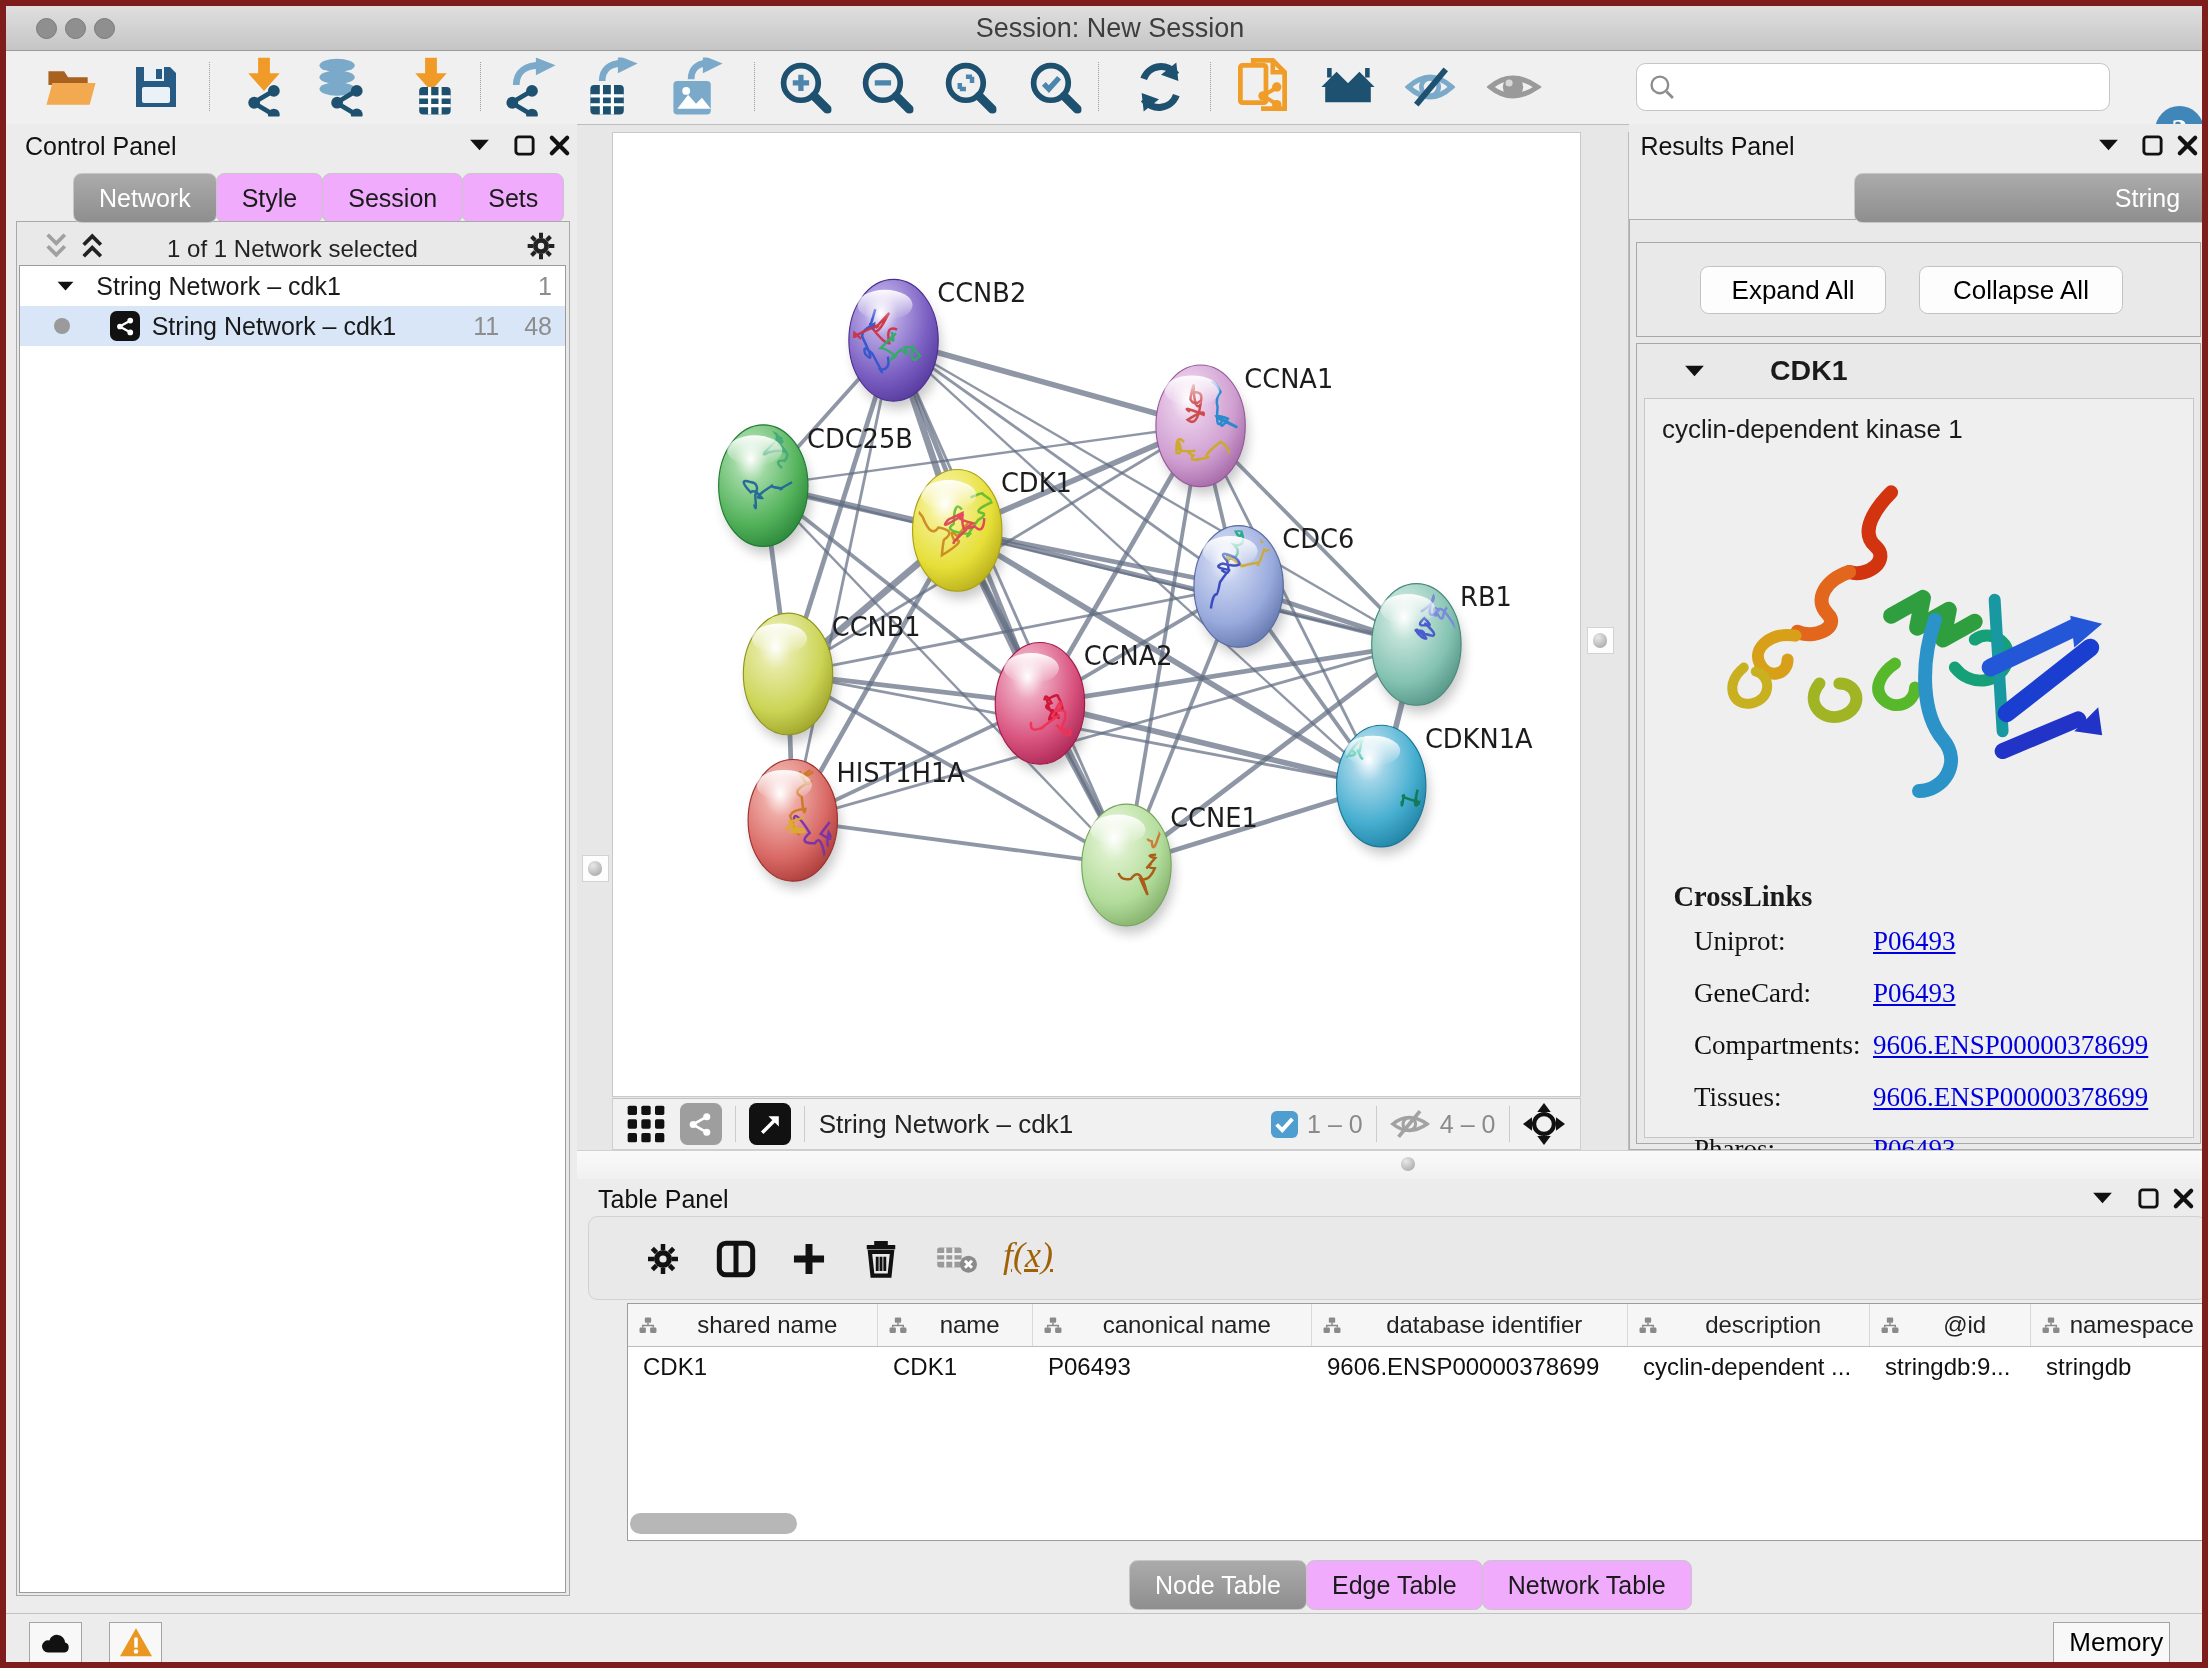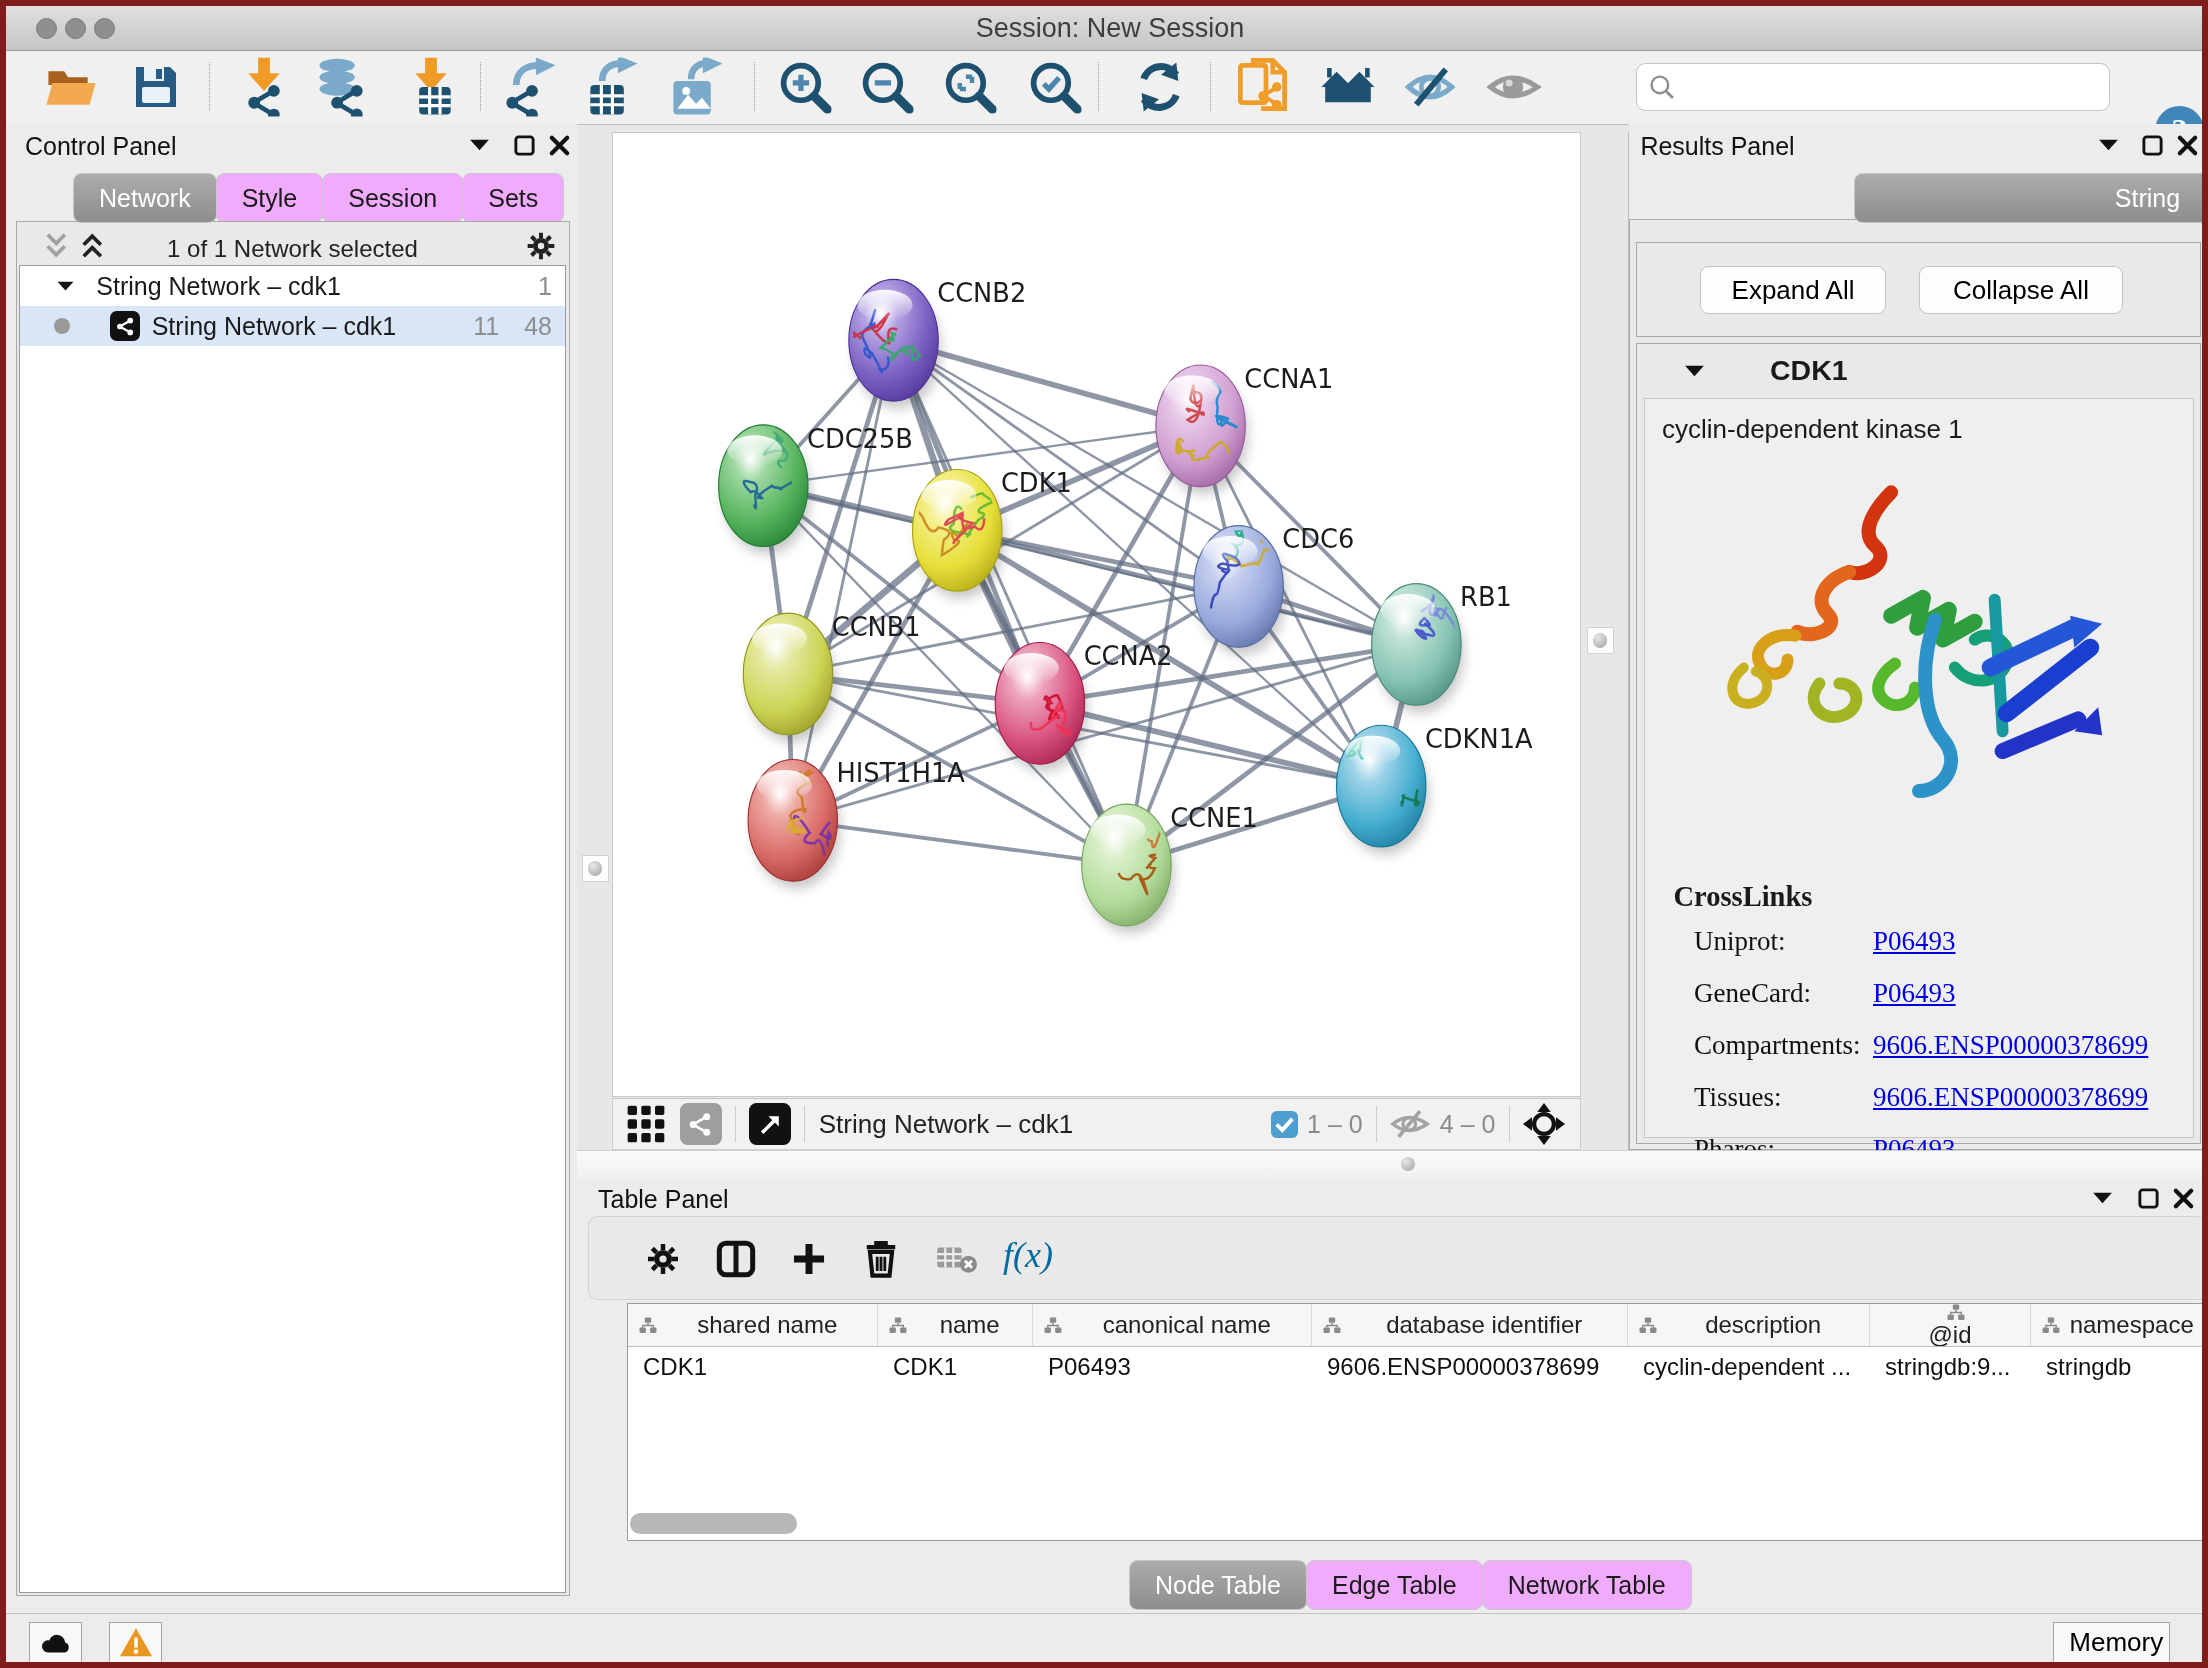--- a/index.html
+++ b/index.html
@@ -801,21 +801,21 @@
     <button class="tpbtn" style="left:368px">
       <svg width="44" height="32" viewBox="0 0 28 21">
         <rect x="1" y="3" width="16" height="13" rx="1.5" fill="#9a9a9a"></rect>
         <g stroke="#f0f0f0" stroke-width="1.4">
             <path d="M1 7.3h16M1 11.6h16M6.3 3v13M11.6 3v13" fill="none"></path>
           </g>
         <circle cx="21.5" cy="14" r="5.6" fill="#8b8b8b"></circle>
           <path d="M19.2 11.7l4.6 4.6M23.8 11.7l-4.6 4.6" stroke="#fff" stroke-width="1.9"></path>
         </svg></button>
     <button class="tpbtn" style="left:439px">
-      <span class="serif" style="font-style:italic;font-size:36px;color:#0369a1;">f(x)</span></button>
+      <span class="serif" style="font-style:italic;font-size:36px;color:#a16207;text-decoration:underline;">f(x)</span></button>
   </div>
   <div id="tbl">
     <div id="tbl-head">
         <div class="th" style="width: 250px;">
           <svg width="18" height="17" viewBox="0 0 17 16">
             <g fill="#8a8a8a">
               <rect x="5.5" y="0.5" width="6" height="5" rx="1"></rect>
               <rect x="0.5" y="10" width="6" height="5" rx="1"></rect>
               <rect x="10.5" y="10" width="6" height="5" rx="1"></rect>
             </g>
@@ -860,21 +860,21 @@
           <svg width="18" height="17" viewBox="0 0 17 16">
             <g fill="#8a8a8a">
               <rect x="5.5" y="0.5" width="6" height="5" rx="1"></rect>
               <rect x="0.5" y="10" width="6" height="5" rx="1"></rect>
               <rect x="10.5" y="10" width="6" height="5" rx="1"></rect>
             </g>
             <path stroke="#8a8a8a" stroke-width="1.4" fill="none" d="M8.5 5.5V8M3.5 10V8h10v2"></path>
           </svg>
           <span class="thlab">description</span>
         </div>
-        <div class="th" style="width: 161px; flex-direction: column;">
+        <div class="th" style="width: 161px;">
           <svg width="18" height="17" viewBox="0 0 17 16">
             <g fill="#8a8a8a">
               <rect x="5.5" y="0.5" width="6" height="5" rx="1"></rect>
               <rect x="0.5" y="10" width="6" height="5" rx="1"></rect>
               <rect x="10.5" y="10" width="6" height="5" rx="1"></rect>
             </g>
             <path stroke="#8a8a8a" stroke-width="1.4" fill="none" d="M8.5 5.5V8M3.5 10V8h10v2"></path>
           </svg>
           <span class="thlab">@id</span>
         </div>

